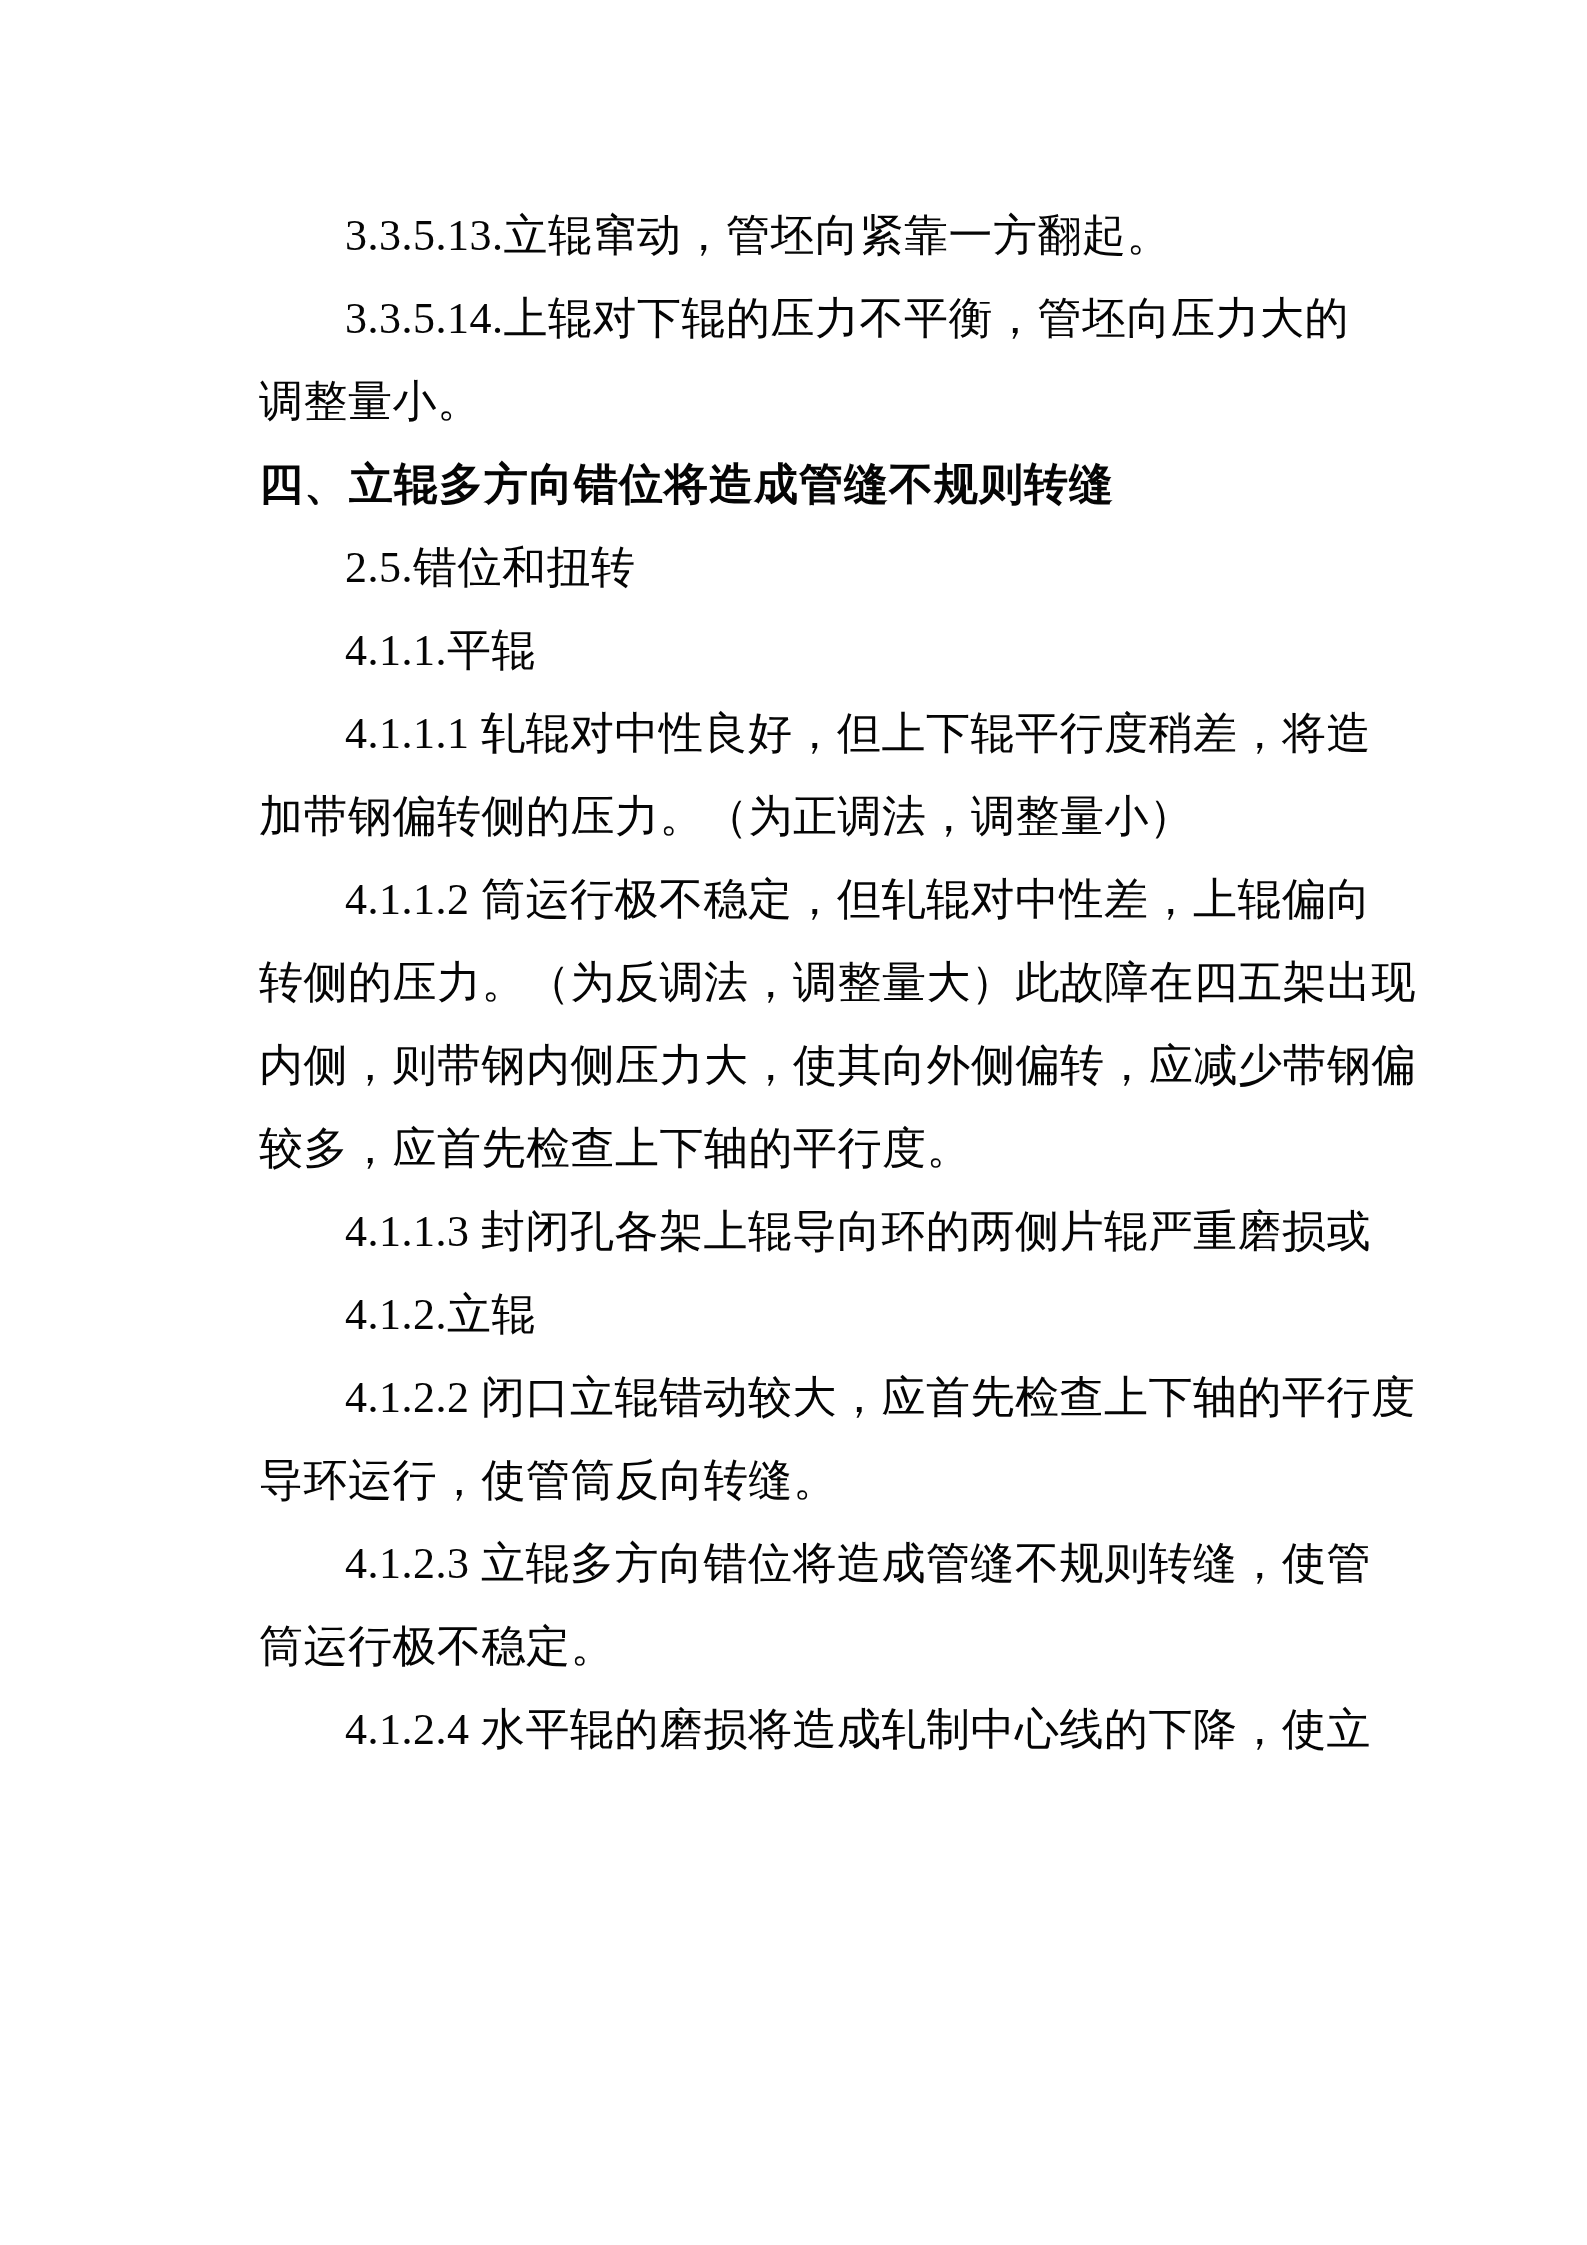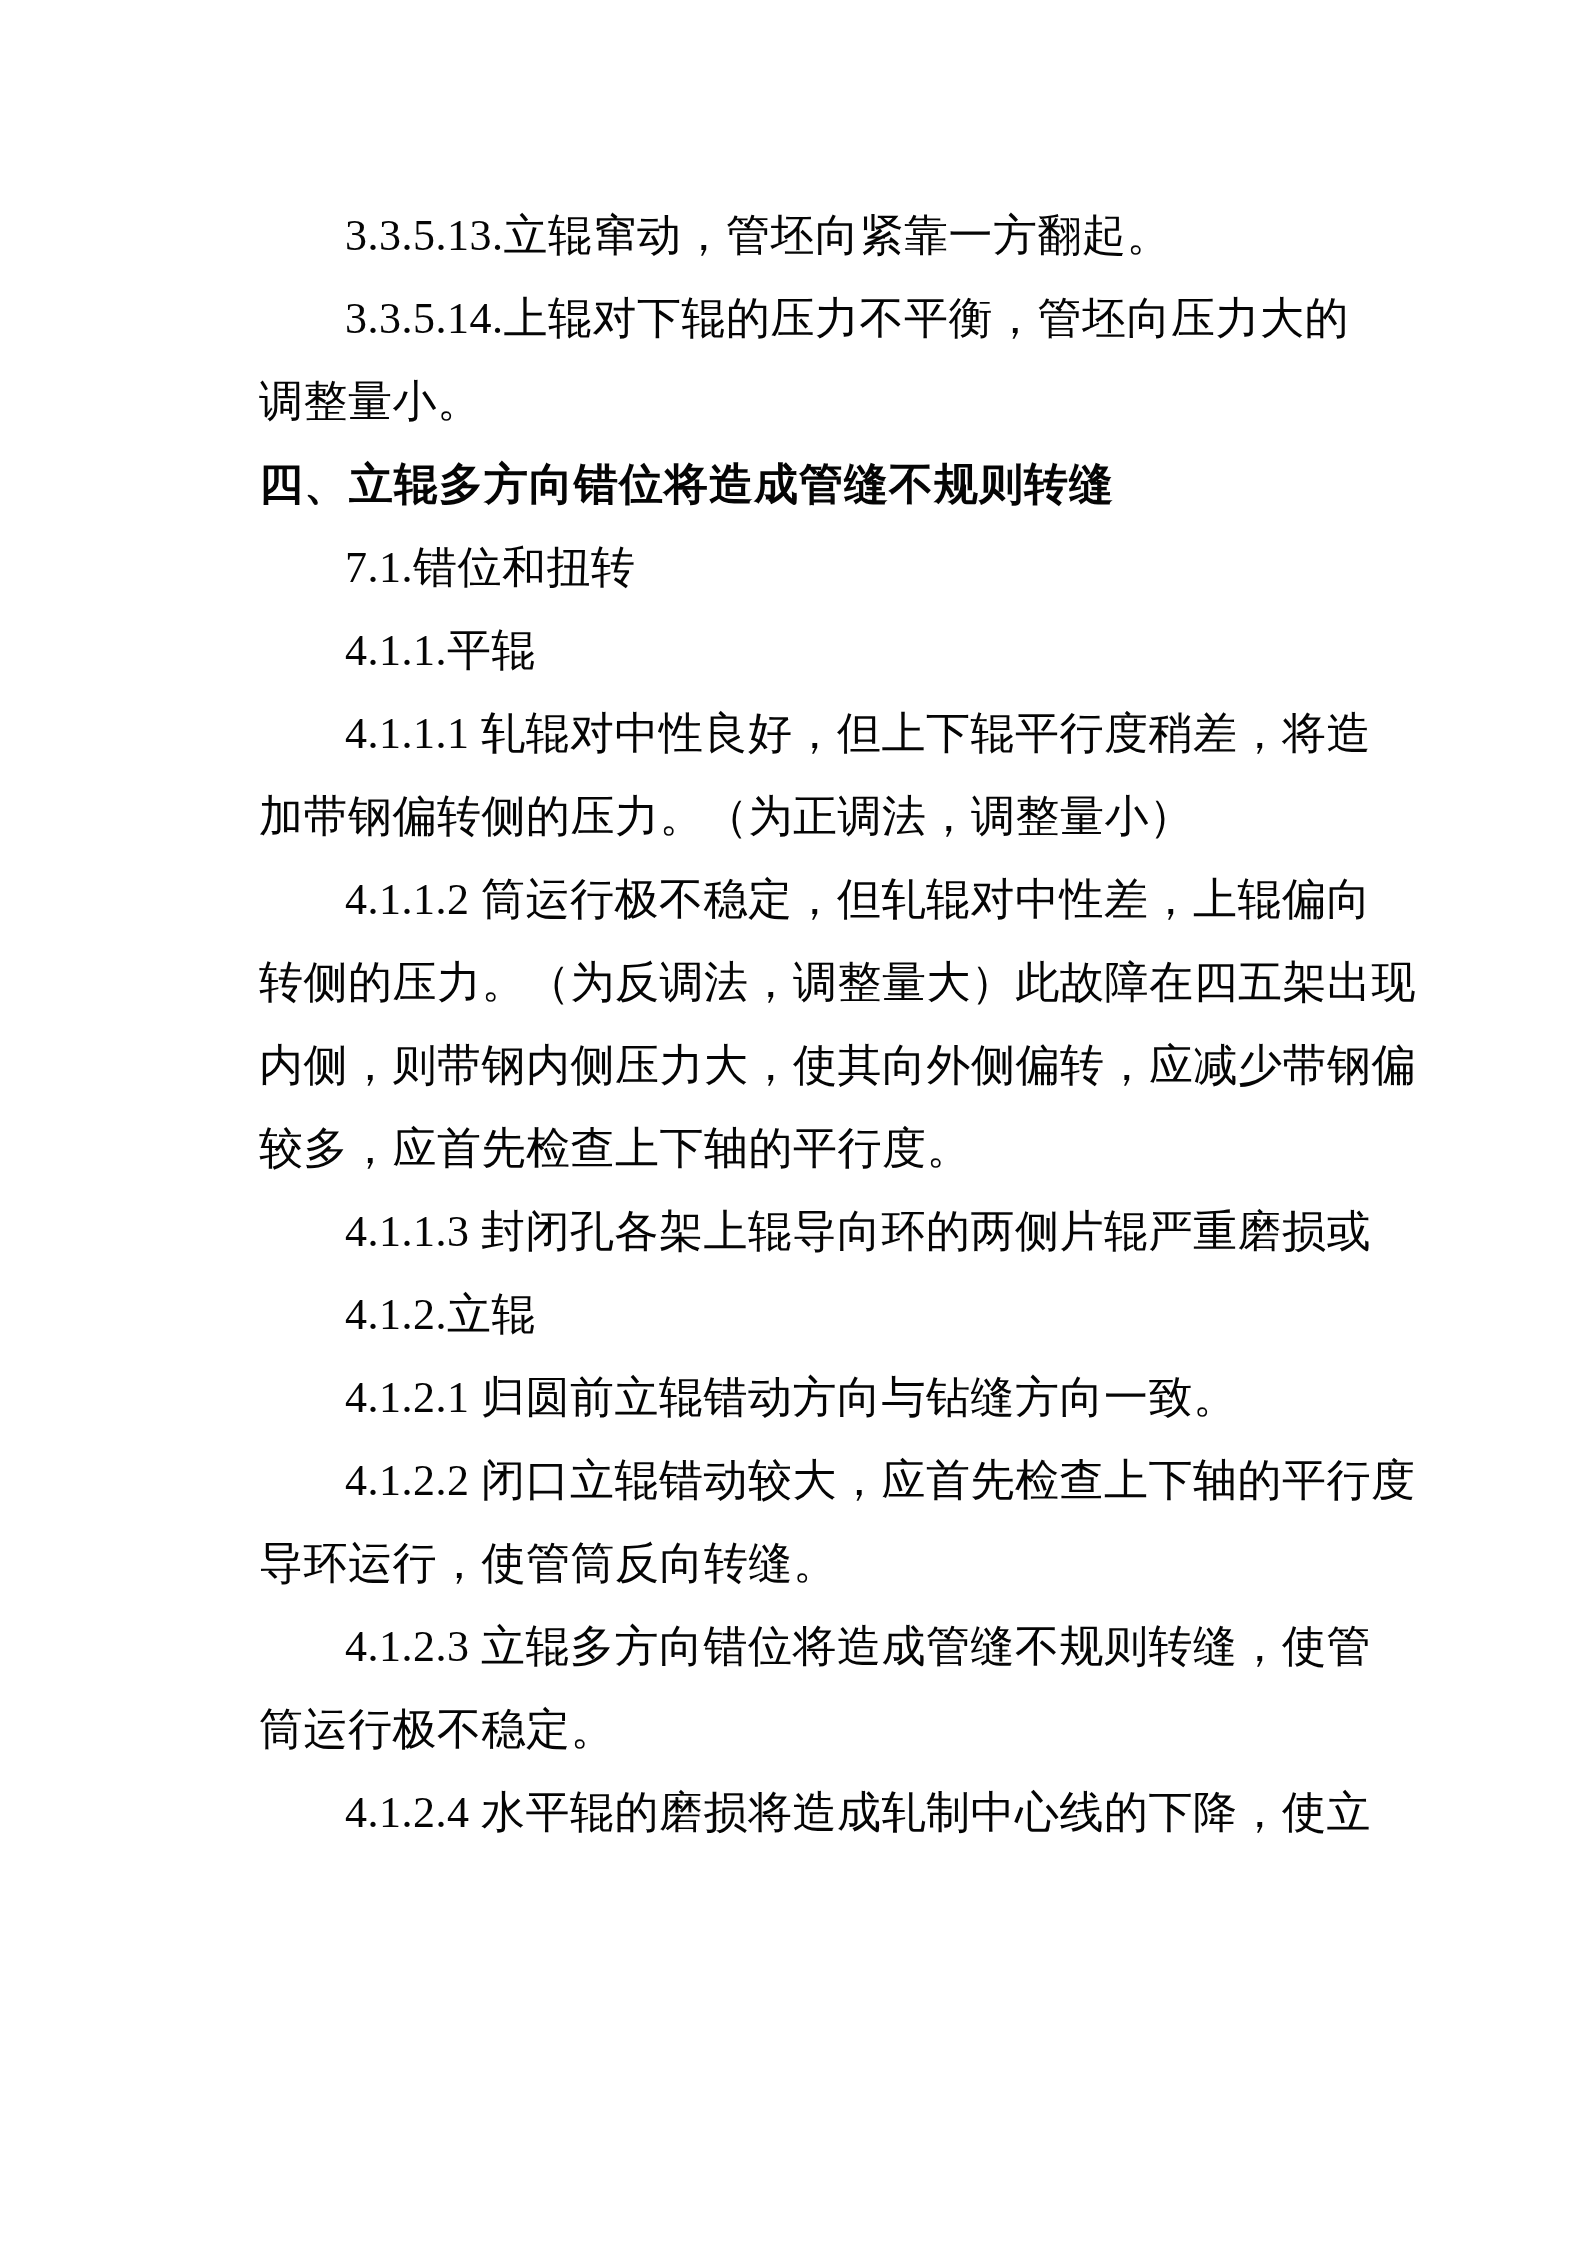--- a/index.html
+++ b/index.html
@@ -39,30 +39,29 @@
 </style>
 </head>
 <body>
 
 <div class="page">
   <div class="text-block" id="text-block">
       <div class="line indent">3.3.5.13.立辊窜动，管坯向紧靠一方翻起。</div>
       <div class="line indent">3.3.5.14.上辊对下辊的压力不平衡，管坯向压力大的</div>
       <div class="line">调整量小。</div>
       <div class="line heading">四、立辊多方向错位将造成管缝不规则转缝</div>
-      <div class="line indent">7.1.错位和扭转</div>
+      <div class="line indent">2.5.错位和扭转</div>
       <div class="line indent">4.1.1.平辊</div>
       <div class="line indent">4.1.1.1 轧辊对中性良好，但上下辊平行度稍差，将造</div>
       <div class="line">加带钢偏转侧的压力。（为正调法，调整量小）</div>
       <div class="line indent">4.1.1.2 筒运行极不稳定，但轧辊对中性差，上辊偏向</div>
       <div class="line">转侧的压力。（为反调法，调整量大）此故障在四五架出现</div>
       <div class="line">内侧，则带钢内侧压力大，使其向外侧偏转，应减少带钢偏</div>
       <div class="line">较多，应首先检查上下轴的平行度。</div>
       <div class="line indent">4.1.1.3 封闭孔各架上辊导向环的两侧片辊严重磨损或</div>
       <div class="line indent">4.1.2.立辊</div>
-      <div class="line indent">4.1.2.1 归圆前立辊错动方向与钻缝方向一致。</div>
       <div class="line indent">4.1.2.2 闭口立辊错动较大，应首先检查上下轴的平行度</div>
       <div class="line">导环运行，使管筒反向转缝。</div>
       <div class="line indent">4.1.2.3 立辊多方向错位将造成管缝不规则转缝，使管</div>
       <div class="line">筒运行极不稳定。</div>
       <div class="line indent">4.1.2.4 水平辊的磨损将造成轧制中心线的下降，使立</div>
     </div>
 </div>
 
 </body></html>

